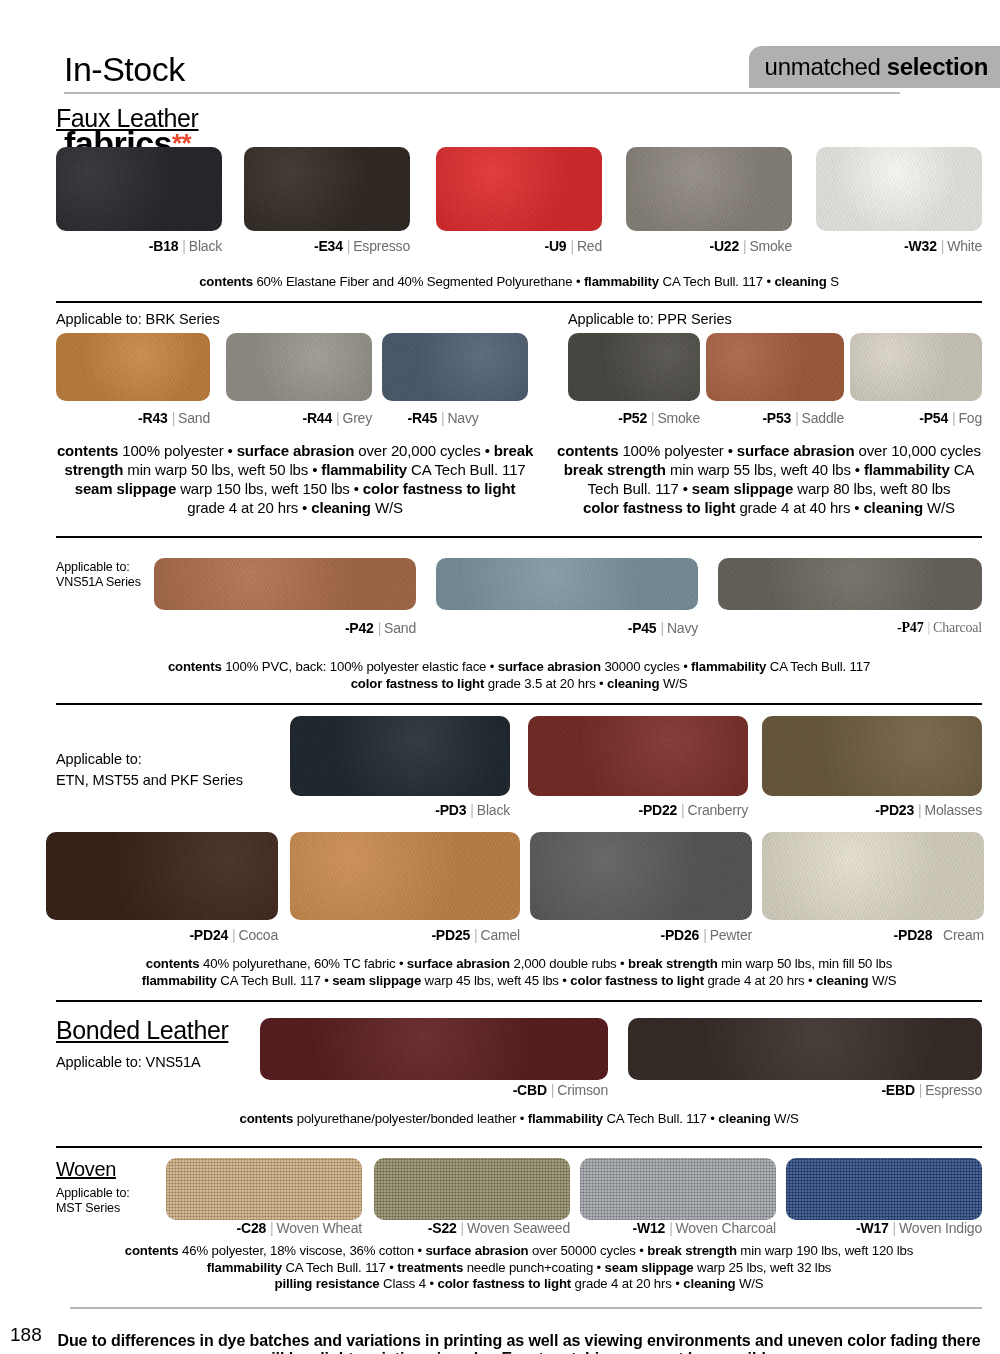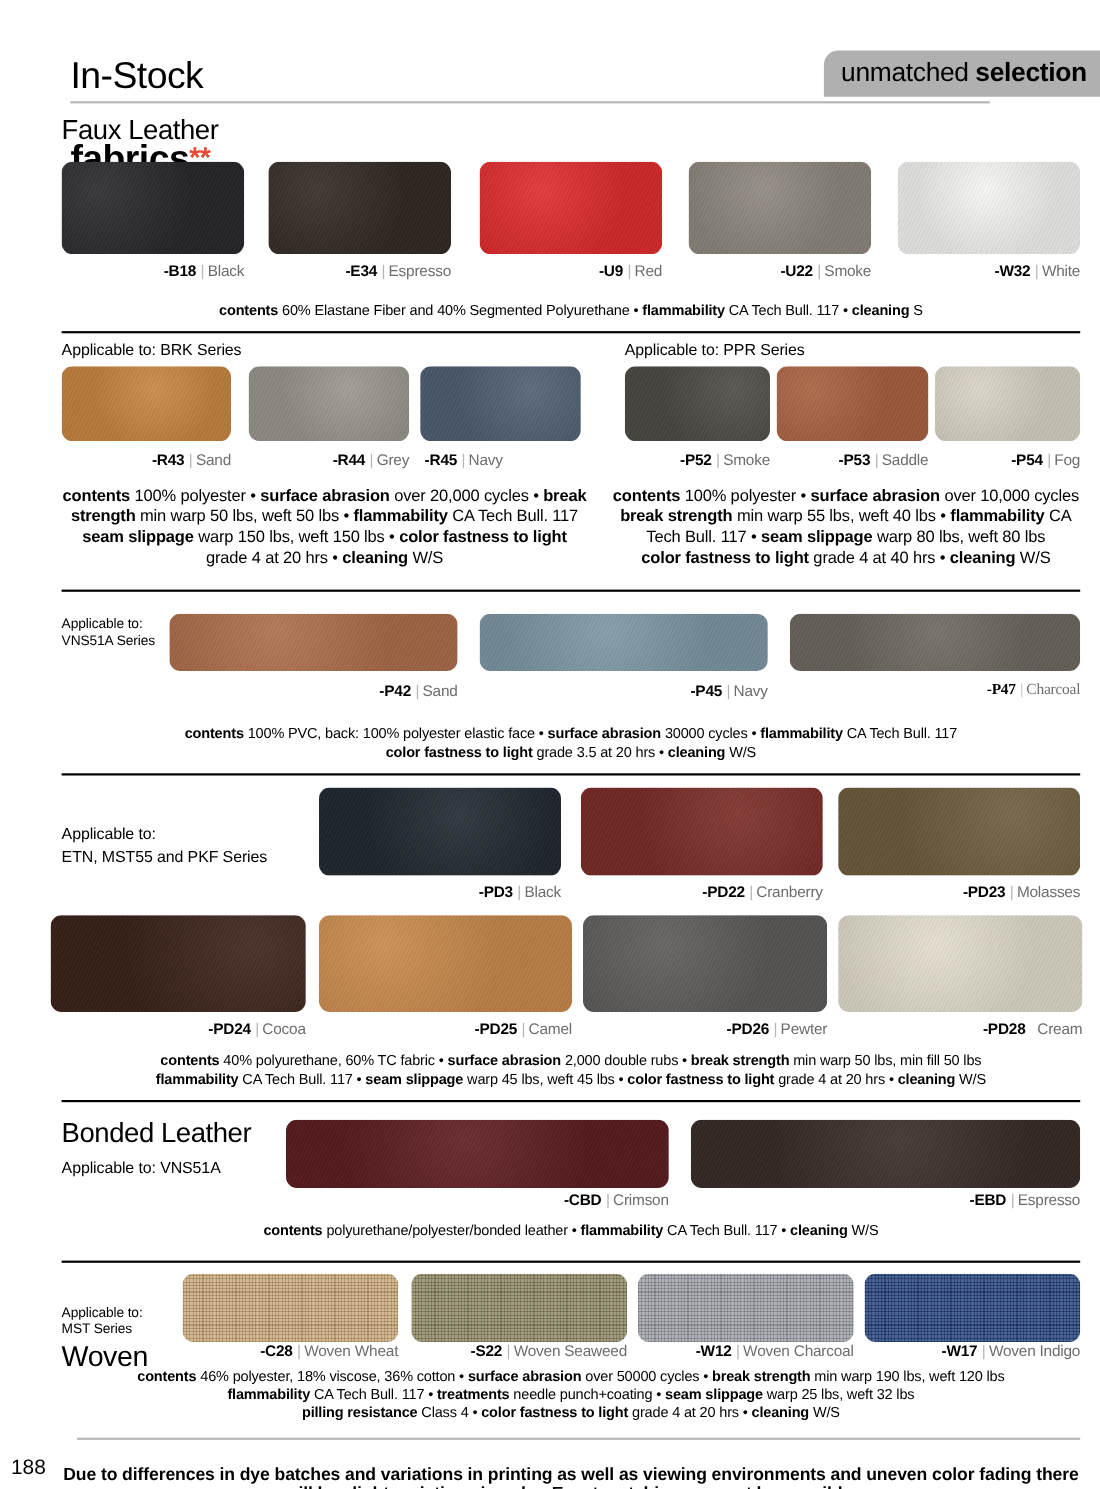--- a/index.html
+++ b/index.html
@@ -30,21 +30,21 @@
     background: #b0b0b0;
     border-top-left-radius: 13px;
     padding: 0 12px 0 16px;
     display: flex; align-items: center;
     font-size: 24px; letter-spacing: -0.3px;
   }
   .badge b { font-weight: 700; margin-left: 6px; }
 
   
   .sec-title {
-    font-size: 25px; font-weight: 400; letter-spacing: -0.4px; line-height: 28px;
+    font-size: 25px; font-weight: 400; letter-spacing: -0.4px; line-height: 28px; text-decoration: underline;
   }
   .appl {
     font-size: 14.5px; line-height: 17px; letter-spacing: -0.1px;
   }
   .appl.sm { font-size: 12.5px; line-height: 15px; }
 
   .rule { background: #000; height: 2px; }
   .rule.grey { background: #b7b7b7; height: 2px; }
 
   .sw { border-radius: 10px; position: absolute; }
@@ -111,21 +111,21 @@
 
   <div class="appl" style="position:absolute;left:56px;top:311px;">Applicable to: BRK Series</div>
   <div class="appl" style="position:absolute;left:568px;top:311px;">Applicable to: PPR Series</div>
 
   <div>
     <div class="sw" style="left: 56px; top: 333px; width: 154px; height: 68px; background: radial-gradient(circle at 55% 30%, rgba(255, 255, 255, 0.08), rgba(0, 0, 0, 0.1) 60%), repeating-linear-gradient(115deg, rgba(0, 0, 0, 0.05) 0px, rgba(0, 0, 0, 0.05) 1px, rgba(255, 255, 255, 0.03) 1px, rgba(255, 255, 255, 0.03) 3px) rgb(200, 133, 63);"></div>
     <div class="sw" style="left: 226px; top: 333px; width: 146px; height: 68px; background: radial-gradient(circle at 62% 30%, rgba(255, 255, 255, 0.08), rgba(0, 0, 0, 0.1) 60%), repeating-linear-gradient(115deg, rgba(0, 0, 0, 0.05) 0px, rgba(0, 0, 0, 0.05) 1px, rgba(255, 255, 255, 0.03) 1px, rgba(255, 255, 255, 0.03) 3px) rgb(154, 150, 142);"></div>
     <div class="sw" style="left: 382px; top: 333px; width: 146px; height: 68px; background: radial-gradient(circle at 69% 30%, rgba(255, 255, 255, 0.08), rgba(0, 0, 0, 0.1) 60%), repeating-linear-gradient(115deg, rgba(0, 0, 0, 0.05) 0px, rgba(0, 0, 0, 0.05) 1px, rgba(255, 255, 255, 0.03) 1px, rgba(255, 255, 255, 0.03) 3px) rgb(78, 95, 115);"></div>
     <div class="lbl" style="left:56px;top:410px;width:154px;text-align:right;"><span class="code">-R43</span><span class="bar">|</span><span class="nm">Sand</span></div>
     <div class="lbl" style="left:226px;top:410px;width:146px;text-align:right;"><span class="code">-R44</span><span class="bar">|</span><span class="nm">Grey</span></div>
-    <div class="lbl" style="left:386px;top:410px;width:146px;text-align:left;"><span class="code">-R45</span><span class="bar">|</span><span class="nm">Navy</span></div>
+    <div class="lbl" style="left:370px;top:410px;width:146px;text-align:center;"><span class="code">-R45</span><span class="bar">|</span><span class="nm">Navy</span></div>
     <div class="spec big" style="left:56px;top:441px;width:478px;">
         <div><b>contents </b>100% polyester • <b>surface&nbsp;abrasion </b>over 20,000 cycles • <b>break</b></div>
         <div><b>strength </b>min warp 50 lbs, weft 50 lbs • <b>flammability </b>CA Tech Bull. 117</div>
         <div><b>seam&nbsp;slippage </b>warp 150 lbs, weft 150 lbs • <b>color&nbsp;fastness&nbsp;to&nbsp;light</b></div>
         <div>grade 4 at 20 hrs • <b>cleaning </b>W/S</div>
       </div>
   </div>
 
   <div>
     <div class="sw" style="left: 568px; top: 333px; width: 132px; height: 68px; background: radial-gradient(circle at 76% 30%, rgba(255, 255, 255, 0.08), rgba(0, 0, 0, 0.1) 60%), repeating-linear-gradient(115deg, rgba(0, 0, 0, 0.05) 0px, rgba(0, 0, 0, 0.05) 1px, rgba(255, 255, 255, 0.03) 1px, rgba(255, 255, 255, 0.03) 3px) rgb(76, 74, 67);"></div>
@@ -198,21 +198,21 @@
     <div class="sw" style="left: 628px; top: 1018px; width: 354px; height: 62px; background: radial-gradient(circle at 54% 30%, rgba(255, 255, 255, 0.08), rgba(0, 0, 0, 0.1) 60%), repeating-linear-gradient(115deg, rgba(0, 0, 0, 0.05) 0px, rgba(0, 0, 0, 0.05) 1px, rgba(255, 255, 255, 0.03) 1px, rgba(255, 255, 255, 0.03) 3px) rgb(54, 43, 39);"></div>
     <div class="lbl" style="left:260px;top:1082px;width:348px;text-align:right;"><span class="code">-CBD</span><span class="bar">|</span><span class="nm">Crimson</span></div>
     <div class="lbl" style="left:628px;top:1082px;width:354px;text-align:right;"><span class="code">-EBD</span><span class="bar">|</span><span class="nm">Espresso</span></div>
   </div>
   <div class="spec" style="left:56px;top:1111px;width:926px;">
       <div><b>contents </b>polyurethane/polyester/bonded leather • <b>flammability </b>CA Tech Bull. 117 • <b>cleaning </b>W/S</div>
     </div>
 
   <div class="rule" style="position:absolute;left:56px;top:1146px;width:926px;"></div>
 
-  <div class="sec-title" style="position:absolute;left:56px;top:1219px;font-size:26px;">Woven</div>
+  <div class="sec-title" style="position:absolute;left:56px;top:1155px;font-size:20px;">Woven</div>
   <div class="appl sm" style="position:absolute;left:56px;top:1186px;white-space:pre-line;">Applicable to:
 MST Series</div>
 
   <div>
     <div class="sw" style="left: 166px; top: 1158px; width: 196px; height: 62px; background: repeating-linear-gradient(0deg, rgba(0, 0, 0, 0.13) 0px, rgba(0, 0, 0, 0.13) 1px, rgba(255, 255, 255, 0.1) 1px, rgba(255, 255, 255, 0.1) 3px), repeating-linear-gradient(90deg, rgba(0, 0, 0, 0.13) 0px, rgba(0, 0, 0, 0.13) 1px, rgba(255, 255, 255, 0.1) 1px, rgba(255, 255, 255, 0.1) 3px) rgb(200, 167, 119);"></div>
     <div class="sw" style="left: 374px; top: 1158px; width: 196px; height: 62px; background: repeating-linear-gradient(0deg, rgba(0, 0, 0, 0.13) 0px, rgba(0, 0, 0, 0.13) 1px, rgba(255, 255, 255, 0.1) 1px, rgba(255, 255, 255, 0.1) 3px), repeating-linear-gradient(90deg, rgba(0, 0, 0, 0.13) 0px, rgba(0, 0, 0, 0.13) 1px, rgba(255, 255, 255, 0.1) 1px, rgba(255, 255, 255, 0.1) 3px) rgb(139, 133, 96);"></div>
     <div class="sw" style="left: 580px; top: 1158px; width: 196px; height: 62px; background: repeating-linear-gradient(0deg, rgba(0, 0, 0, 0.13) 0px, rgba(0, 0, 0, 0.13) 1px, rgba(255, 255, 255, 0.1) 1px, rgba(255, 255, 255, 0.1) 3px), repeating-linear-gradient(90deg, rgba(0, 0, 0, 0.13) 0px, rgba(0, 0, 0, 0.13) 1px, rgba(255, 255, 255, 0.1) 1px, rgba(255, 255, 255, 0.1) 3px) rgb(154, 158, 164);"></div>
     <div class="sw" style="left: 786px; top: 1158px; width: 196px; height: 62px; background: repeating-linear-gradient(0deg, rgba(0, 0, 0, 0.13) 0px, rgba(0, 0, 0, 0.13) 1px, rgba(255, 255, 255, 0.1) 1px, rgba(255, 255, 255, 0.1) 3px), repeating-linear-gradient(90deg, rgba(0, 0, 0, 0.13) 0px, rgba(0, 0, 0, 0.13) 1px, rgba(255, 255, 255, 0.1) 1px, rgba(255, 255, 255, 0.1) 3px) rgb(31, 61, 120);"></div>
     <div class="lbl" style="left:166px;top:1220px;width:196px;text-align:right;"><span class="code">-C28</span><span class="bar">|</span><span class="nm">Woven Wheat</span></div>
     <div class="lbl" style="left:374px;top:1220px;width:196px;text-align:right;"><span class="code">-S22</span><span class="bar">|</span><span class="nm">Woven Seaweed</span></div>

